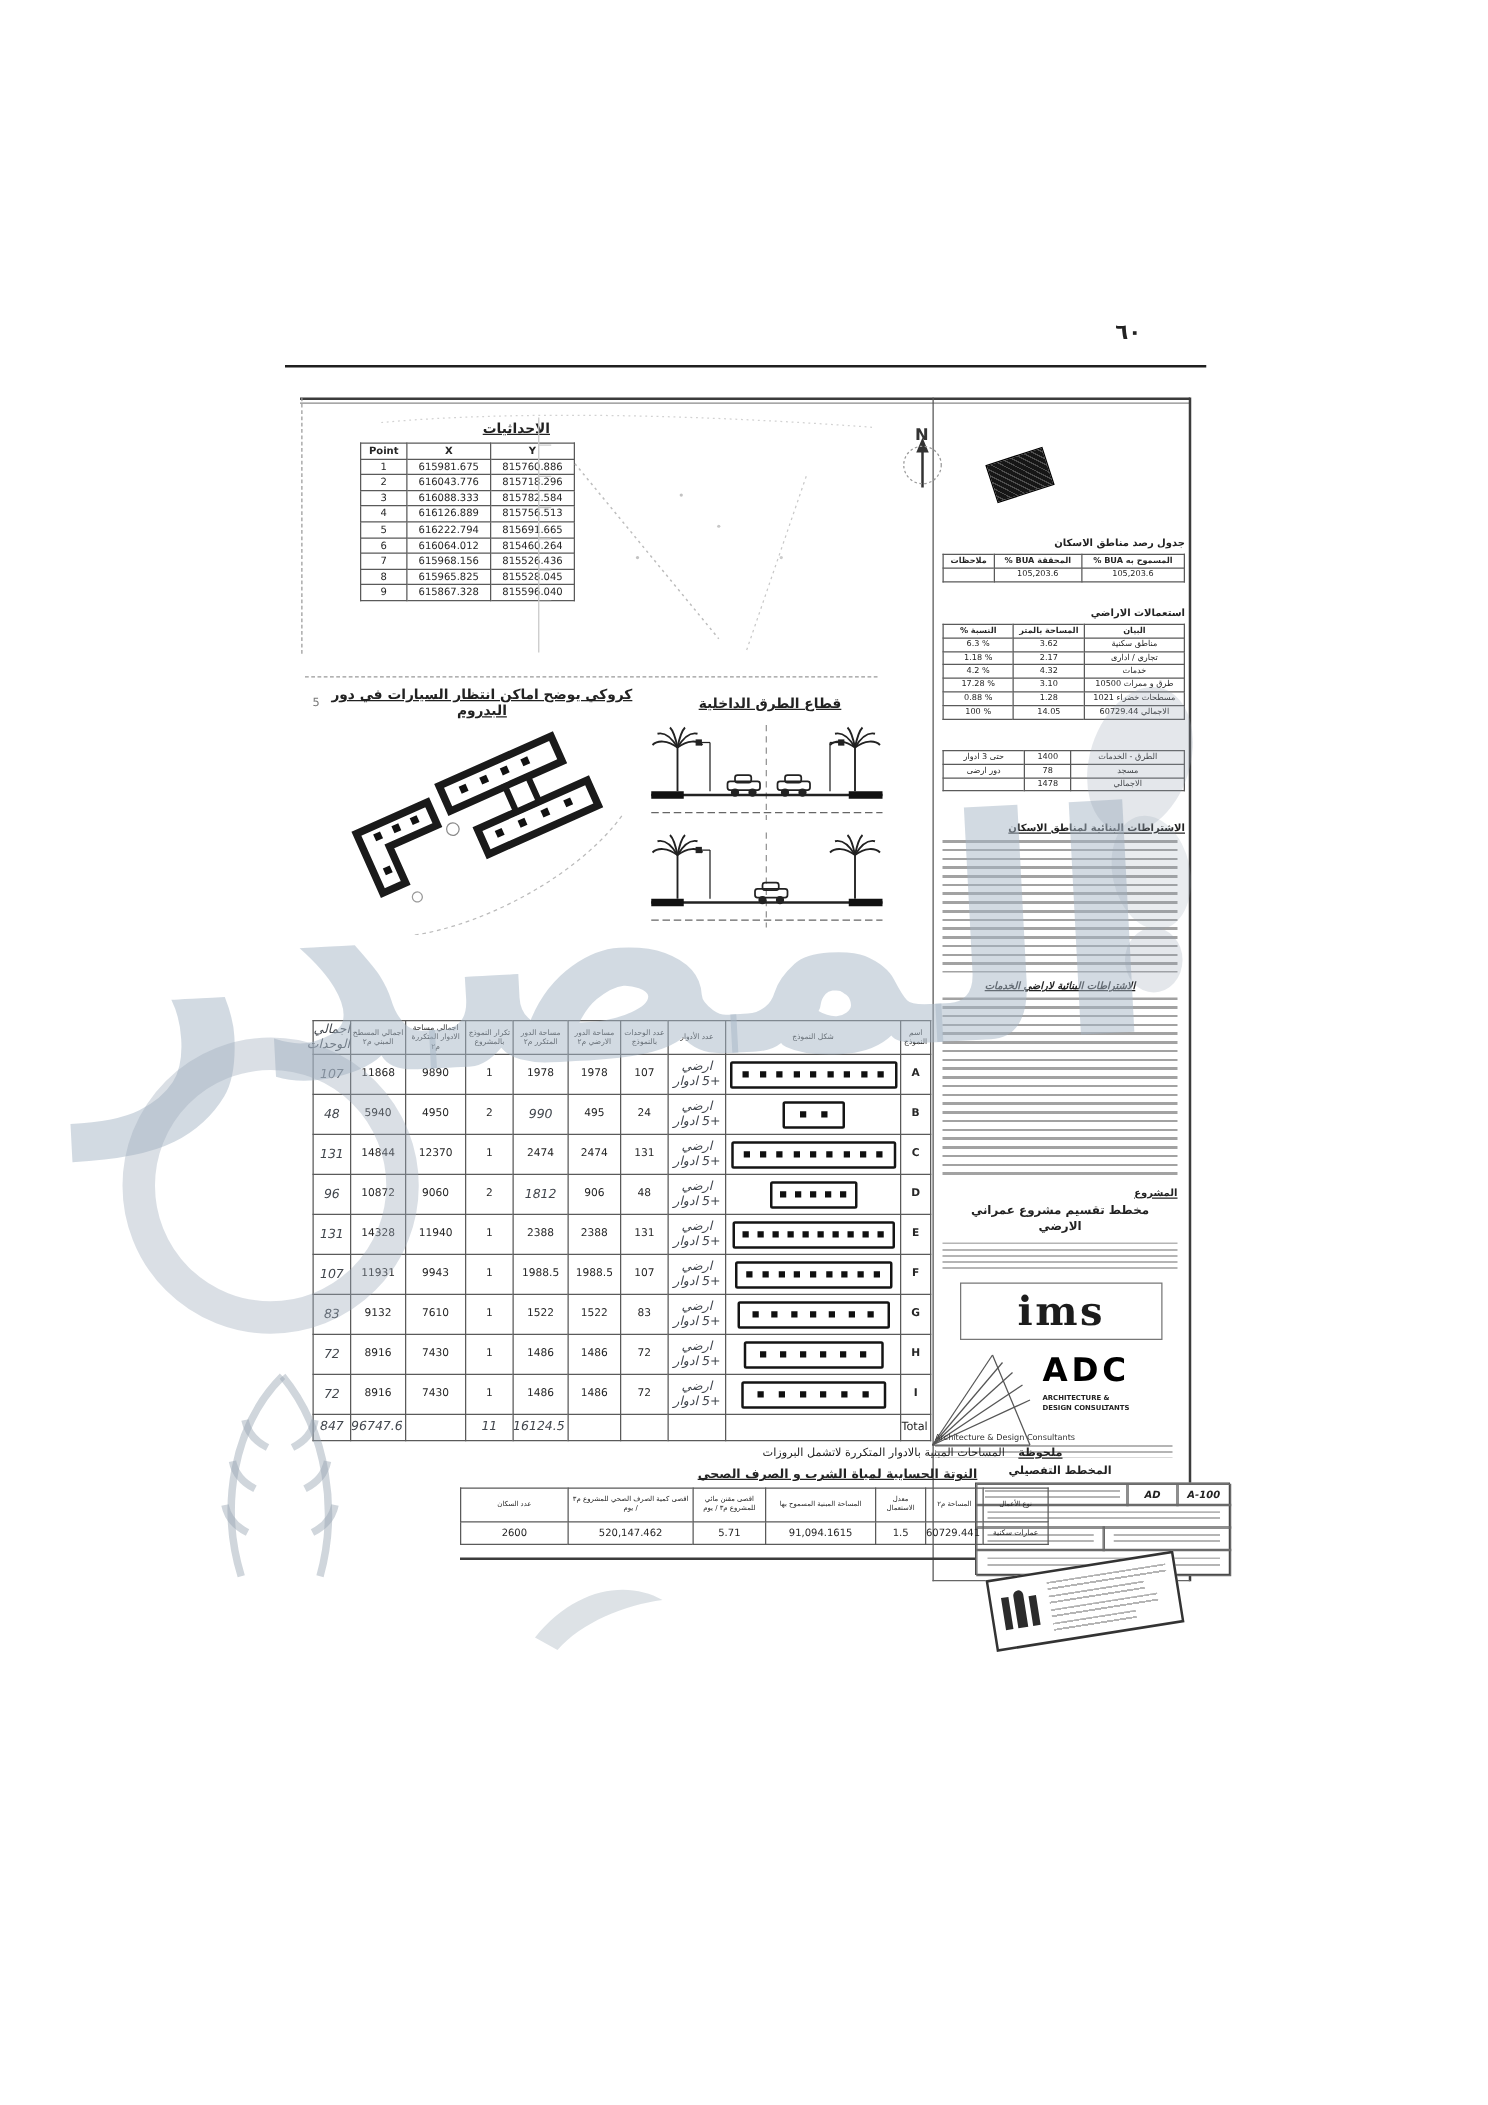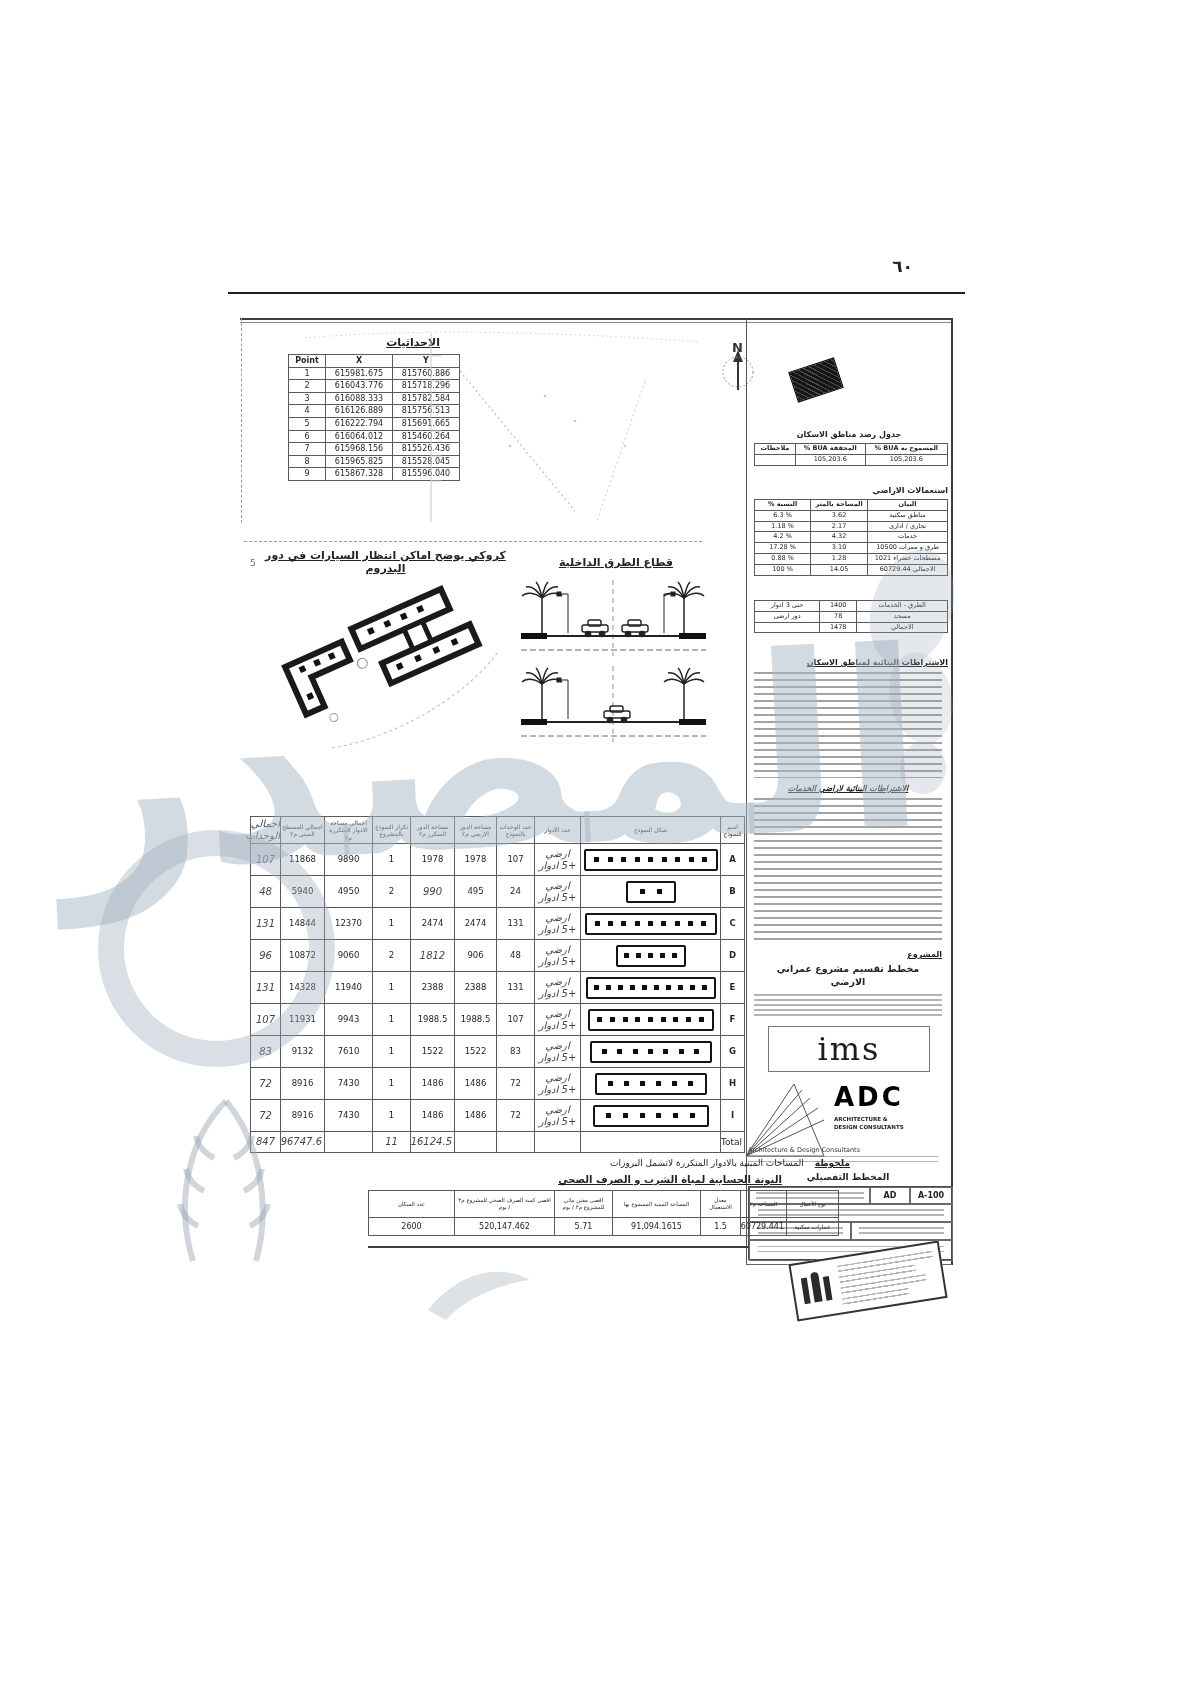--- a/index.html
+++ b/index.html
@@ -250,21 +250,21 @@
         <rect x="41" y="16" width="4" height="4" fill="#222"></rect>
     </g>
     <g fill="none" stroke="#222" stroke-width="1.4">
       <rect x="88" y="49" width="26" height="7" rx="2"></rect>
         <rect x="94" y="44" width="13" height="6" rx="2"></rect>
       <circle cx="94" cy="58" r="2.6" fill="#222"></circle>
         <circle cx="108" cy="58" r="2.6" fill="#222"></circle>
     </g>
   </svg>
 
-  <div class="abs ar" style="left:750px;top:430px;width:198px;text-align:center;font-size:8px;font-weight:bold;">جدول رصد مناطق الاسكان</div>
+  <div class="abs ar" style="left:750px;top:430px;width:198px;text-align:right;font-size:8px;font-weight:bold;">جدول رصد مناطق الاسكان</div>
   <table class="abs scan btab ar" dir="rtl" style="left:754px;top:443px;">
     <tbody>
         <tr>
       <th>المسموح به BUA %</th>
       <th>المحققة BUA %</th>
       <th>ملاحظات</th>
     </tr>
     <tr>
       <td>105,203.6</td>
       <td>105,203.6</td>
@@ -341,21 +341,21 @@
 
   <div class="abs ar ut" style="left:748px;top:784px;width:200px;text-align:center;font-size:8px;font-style:italic;">الاشتراطات البنائية لاراضي الخدمات</div>
   <div class="abs ptext" style="left:754px;top:798px;width:188px;height:146px;"></div>
 
   <div class="abs ar ut" style="left:860px;top:950px;width:82px;text-align:right;font-size:8px;">المشروع</div>
   <div class="abs ar" style="left:750px;top:963px;width:196px;text-align:center;font-size:9.5px;font-weight:bold;">مخطط تقسيم مشروع عمراني</div>
   <div class="abs ar" style="left:750px;top:976px;width:196px;text-align:center;font-size:9.5px;font-weight:bold;">الارضي</div>
   <div class="abs ptext2" style="left:754px;top:994px;width:188px;height:24px;"></div>
 
   <div class="abs" style="left:768px;top:1026px;width:160px;height:44px;border:1px solid #777;display:flex;align-items:center;justify-content:center;">
-    <span style="font-family:'DejaVu Serif',serif;font-weight:normal;font-size:32px;letter-spacing:2px;color:#1c1c1c;">ims</span>
+    <span style="font-family:'DejaVu Serif',serif;font-weight:bold;font-size:32px;letter-spacing:2px;color:#1c1c1c;">ims</span>
   </div>
 
   <div class="abs" style="left:738px;top:1076px;width:212px;height:92px;">
     <svg width="92" height="90" style="position:absolute;left:0;top:0;">
       <g stroke="#555" stroke-width="1" fill="none">
         <line x1="8" y1="80" x2="56" y2="8"></line>
           <line x1="8" y1="80" x2="64" y2="14"></line>
         <line x1="8" y1="80" x2="72" y2="22"></line>
           <line x1="8" y1="80" x2="80" y2="32"></line>
         <line x1="8" y1="80" x2="86" y2="44"></line>
@@ -364,21 +364,21 @@
       </g>
     </svg>
     <div style="position:absolute;left:96px;top:6px;font-size:26px;font-weight:bold;letter-spacing:3px;color:#000000;">ADC</div>
     <div style="position:absolute;left:96px;top:40px;font-size:5.5px;font-weight:bold;color:#222;">ARCHITECTURE &amp;</div>
     <div style="position:absolute;left:96px;top:48px;font-size:5.5px;font-weight:bold;color:#222;">DESIGN CONSULTANTS</div>
     <div style="position:absolute;left:10px;top:70px;font-size:6.5px;color:#333;">Architecture &amp; Design Consultants</div>
     <div class="ptext2" style="position:absolute;left:10px;top:80px;width:190px;height:10px;"></div>
   </div>
 
   <div class="abs ar" style="left:750px;top:1172px;width:196px;text-align:center;font-size:9px;font-weight:bold;">المخطط التفصيلي</div>
-  <div class="abs titleblock" style="left:748px;top:1186px;width:202px;height:72px;">
+  <div class="abs titleblock" style="left:780px;top:1186px;width:202px;height:72px;font-style:italic;">
     <div class="cell" style="position:absolute;left:0;top:0;width:120px;height:16px;">
         <div class="ptext2" style="margin:4px 6px;height:8px;"></div>
       </div>
     <div class="cell" style="position:absolute;left:120px;top:0;width:40px;height:16px;text-align:center;font-size:8px;font-weight:bold;line-height:16px;">AD</div>
     <div class="cell" style="position:absolute;left:160px;top:0;width:42px;height:16px;text-align:center;font-size:8px;font-weight:bold;line-height:16px;">A-100</div>
     <div class="cell" style="position:absolute;left:0;top:16px;width:202px;height:18px;">
         <div class="ptext2" style="margin:5px 8px;height:8px;"></div>
       </div>
     <div class="cell" style="position:absolute;left:0;top:34px;width:101px;height:18px;">
         <div class="ptext2" style="margin:5px 8px;height:8px;"></div>

